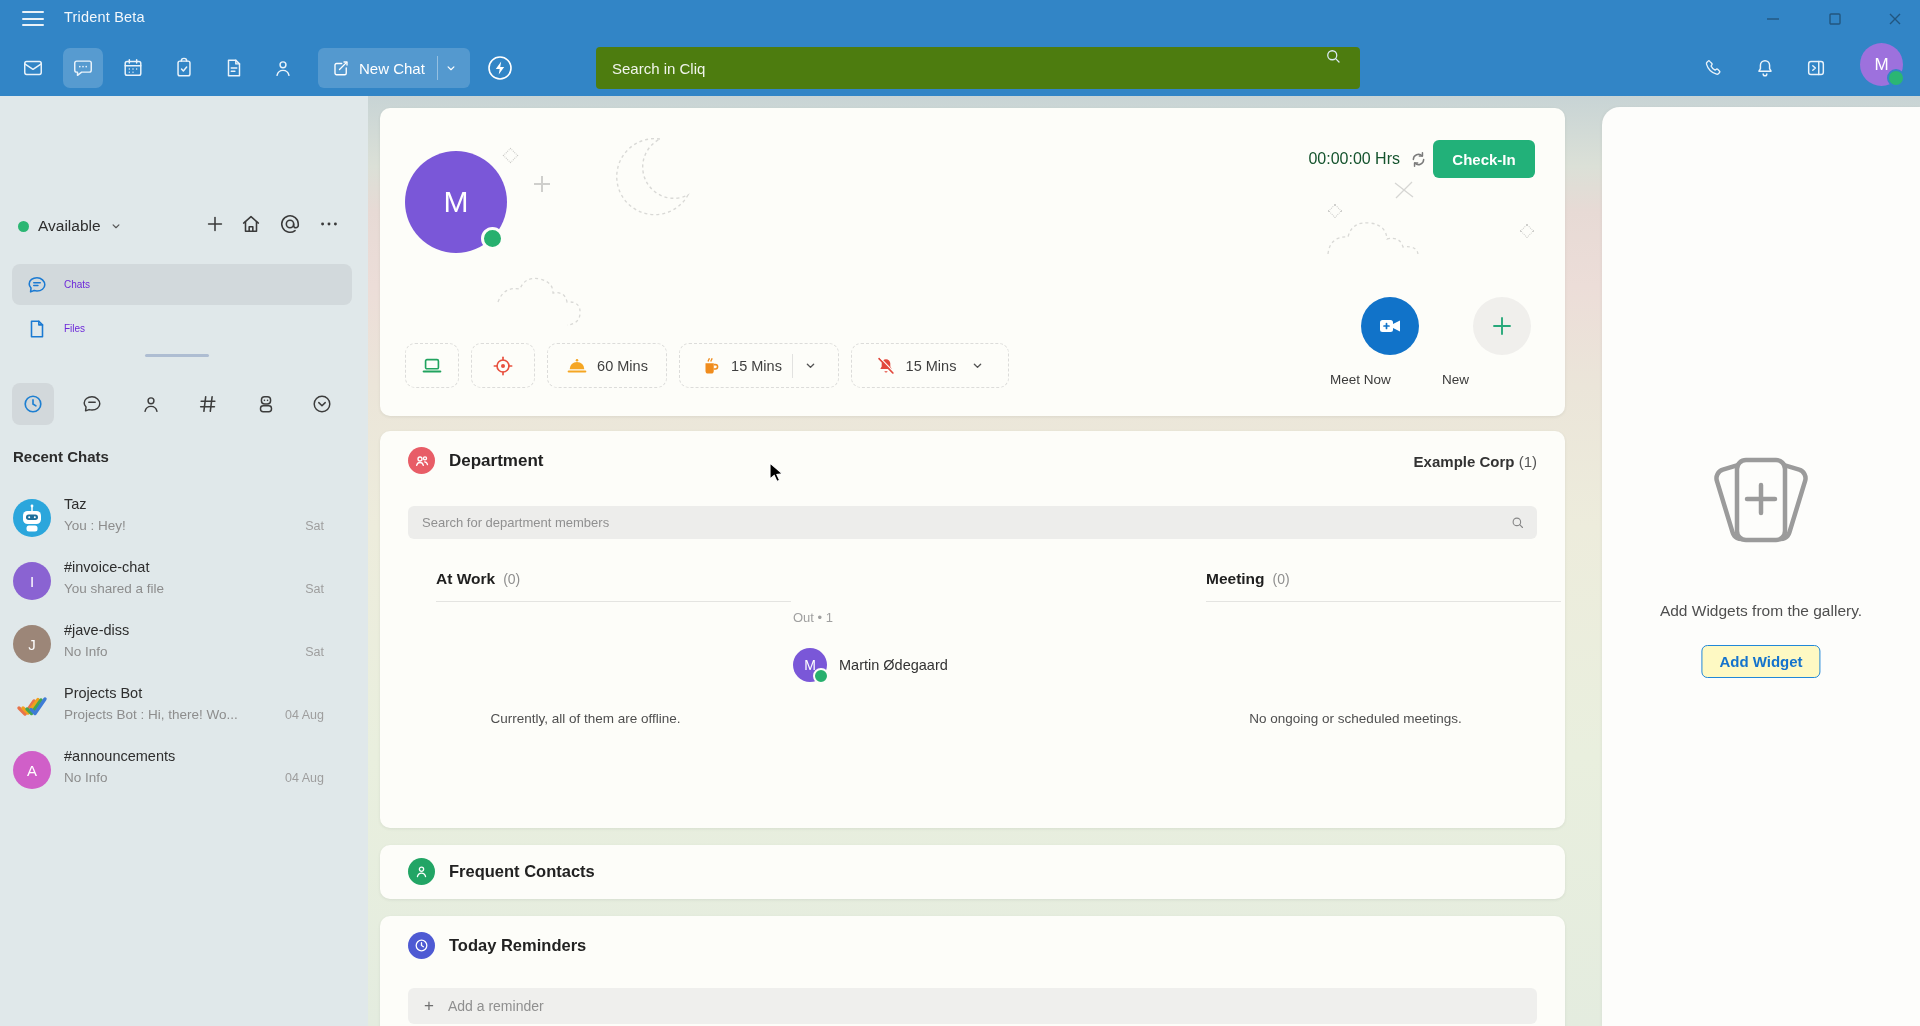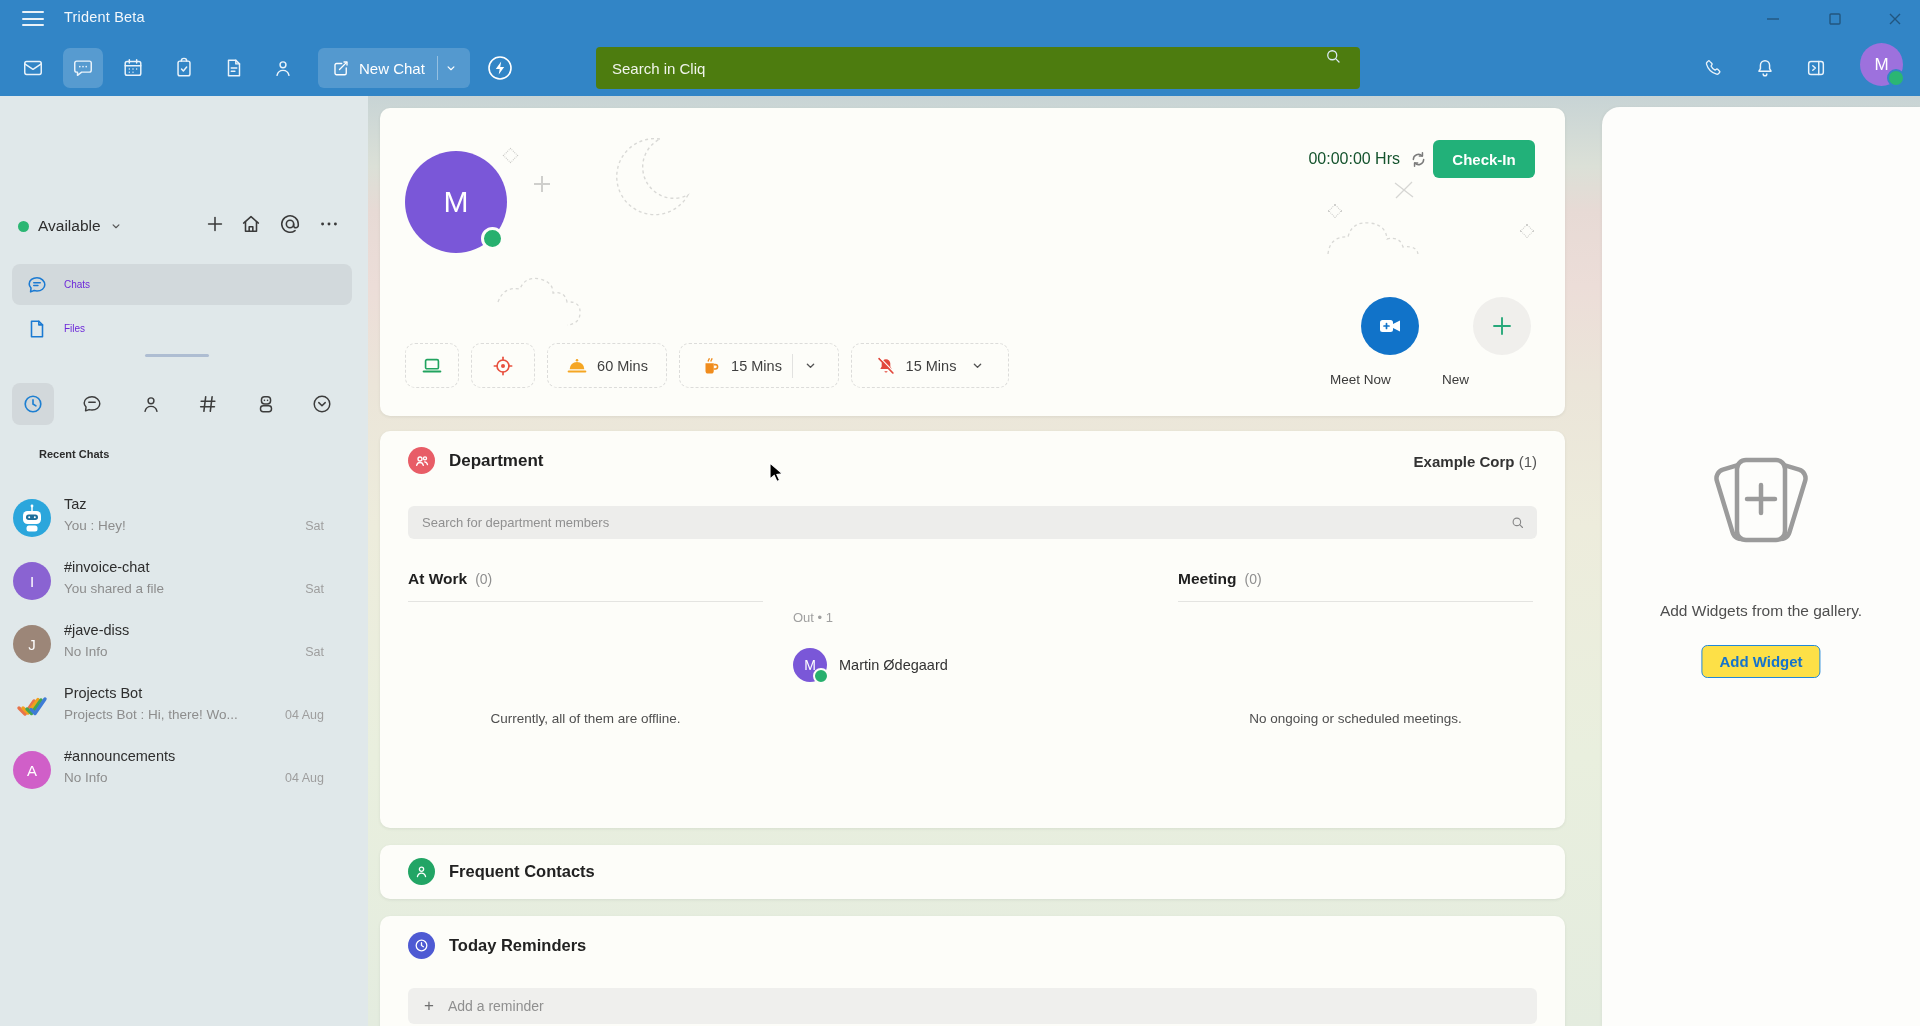--- a/index.html
+++ b/index.html
@@ -39,21 +39,21 @@
   .status-dot{width:11px;height:11px;border-radius:50%;background:#2bb673;margin-right:9px;}
   .status-label{font-size:15.5px;color:#2e2e2e;}
   .sb-mini{position:absolute;top:117px;width:22px;height:22px;color:#3a3a3a;cursor:pointer;}
   .sb-row{position:absolute;left:12px;width:340px;height:41px;border-radius:8px;display:flex;align-items:center;cursor:pointer;}
   .sb-row.sel{background:#d2d9dc;}
   .sb-row .ic{width:22px;height:22px;margin-left:14px;color:#1b7ad2;}
   .sb-row .lb{margin-left:16px;font-size:10px;color:#6d28d9;}
   .sb-handle{position:absolute;left:145px;top:258px;width:64px;height:3px;border-radius:2px;background:#aebdd2;}
   .filt{position:absolute;top:297px;width:22px;height:22px;color:#3c3c3c;cursor:pointer;}
   .filt-active-bg{position:absolute;left:12px;top:287px;width:42px;height:42px;border-radius:8px;background:#d2d8db;}
-  .recent-title{position:absolute;left:13px;top:352px;font-size:11px;font-weight:700;color:#2c2c2c;margin-left:26px;}
+  .recent-title{position:absolute;left:13px;top:352px;font-size:15px;font-weight:700;color:#2c2c2c;}
   .chat-item{position:absolute;left:0;width:368px;height:63px;cursor:pointer;}
   .chat-av{position:absolute;left:13px;top:11px;width:38px;height:38px;border-radius:50%;color:#fff;font-size:15px;display:flex;align-items:center;justify-content:center;}
   .chat-name{position:absolute;left:64px;top:8px;font-size:14.5px;color:#2e2e2e;}
   .chat-prev{position:absolute;left:64px;top:30px;width:225px;font-size:13.5px;color:#8d8d8d;white-space:nowrap;overflow:hidden;}
   .chat-time{position:absolute;right:44px;top:31px;font-size:12.5px;color:#9e9e9e;}
 
   
   .content-bg{position:absolute;left:368px;top:96px;width:1552px;height:930px;
     background:linear-gradient(to bottom,#c8d4d5 0px,#dbe0d7 70px,#e7dad5 115px,#ecddd8 190px,#ebe5d9 290px,#edecdc 430px,#e9efde 660px,#e4ecdf 930px);}
 
@@ -78,35 +78,35 @@
   
   .card-head{position:absolute;left:28px;top:16px;display:flex;align-items:center;}
   .card-ic{width:27px;height:27px;border-radius:50%;display:flex;align-items:center;justify-content:center;margin-right:14px;}
   .card-title{font-size:17px;font-weight:700;color:#222;}
   .org-label{position:absolute;right:28px;top:22px;font-size:15px;font-weight:700;color:#333;}
   .org-label .cnt{font-weight:400;color:#555;}
   .dept-search{position:absolute;left:28px;top:75px;width:1129px;height:33px;background:#ededeb;border-radius:6px;display:flex;align-items:center;box-sizing:border-box;}
   .dept-search input{flex:1;background:transparent;border:none;outline:none;font-size:13px;color:#444;padding:0 14px;font-family:inherit;}
   .dept-search input::placeholder{color:#909090;}
   .dept-search .mag{margin-right:12px;color:#888;}
-  .dcol{position:absolute;top:139px;width:355px;}
+  .dcol{position:absolute;top:139px;width:355px;margin-left:28px;}
   .dcol-head{display:flex;align-items:baseline;gap:8px;border-bottom:1px solid #e4e4e1;padding-bottom:13px;}
   .dcol-head .cl{font-size:15.5px;font-weight:700;color:#1f1f1f;}
   .dcol-head .cc{font-size:14px;color:#8f8f8f;}
   .out-group{position:absolute;left:413px;top:179px;font-size:13px;color:#a0a0a0;}
   .member{position:absolute;left:413px;top:217px;display:flex;align-items:center;cursor:pointer;}
   .member .mav{position:relative;width:34px;height:34px;border-radius:50%;background:#7a57d8;color:#fff;font-size:14px;display:flex;align-items:center;justify-content:center;margin-right:12px;}
   .member .mav .dot{position:absolute;right:-2px;bottom:-2px;width:12px;height:12px;border-radius:50%;background:#27b06e;border:2.5px solid #fdfdf9;}
   .member .mname{font-size:14.5px;color:#333;}
   .col-msg{position:absolute;top:280px;width:355px;text-align:center;font-size:13.5px;color:#4f4f4f;}
 
   
   .right-panel{position:absolute;left:1602px;top:107px;width:318px;height:919px;background:#fdfdfb;border-top-left-radius:18px;box-shadow:-1px 0 3px rgba(70,80,70,.05);}
   .widget-msg{position:absolute;left:0;top:495px;width:318px;text-align:center;font-size:15.5px;color:#4f4f4f;}
-  .widget-btn{position:absolute;left:50%;transform:translateX(-50%);top:538px;padding:7px 17px;background:#fde047;border:1.5px solid #2188d8;border-radius:6px;color:#1473cd;font-size:15px;font-weight:700;cursor:pointer;font-family:inherit;}
+  .widget-btn{position:absolute;left:50%;transform:translateX(-50%);top:538px;padding:7px 17px;background:#fef9c3;border:1.5px solid #2188d8;border-radius:6px;color:#1473cd;font-size:15px;font-weight:700;cursor:pointer;font-family:inherit;}
 
   
   .rem-input{position:absolute;left:28px;top:72px;width:1129px;height:36px;background:#efefed;border-radius:6px;display:flex;align-items:center;box-sizing:border-box;}
   .rem-input .plus{color:#6f6f6f;font-size:17px;margin:0 12px 0 16px;}
   .rem-input input{flex:1;background:transparent;border:none;outline:none;font-size:14px;color:#444;font-family:inherit;}
   .rem-input input::placeholder{color:#8f8f8f;}
 
   .cursor{position:absolute;left:768px;top:462px;z-index:99;pointer-events:none;}
 </style>
 </head>

